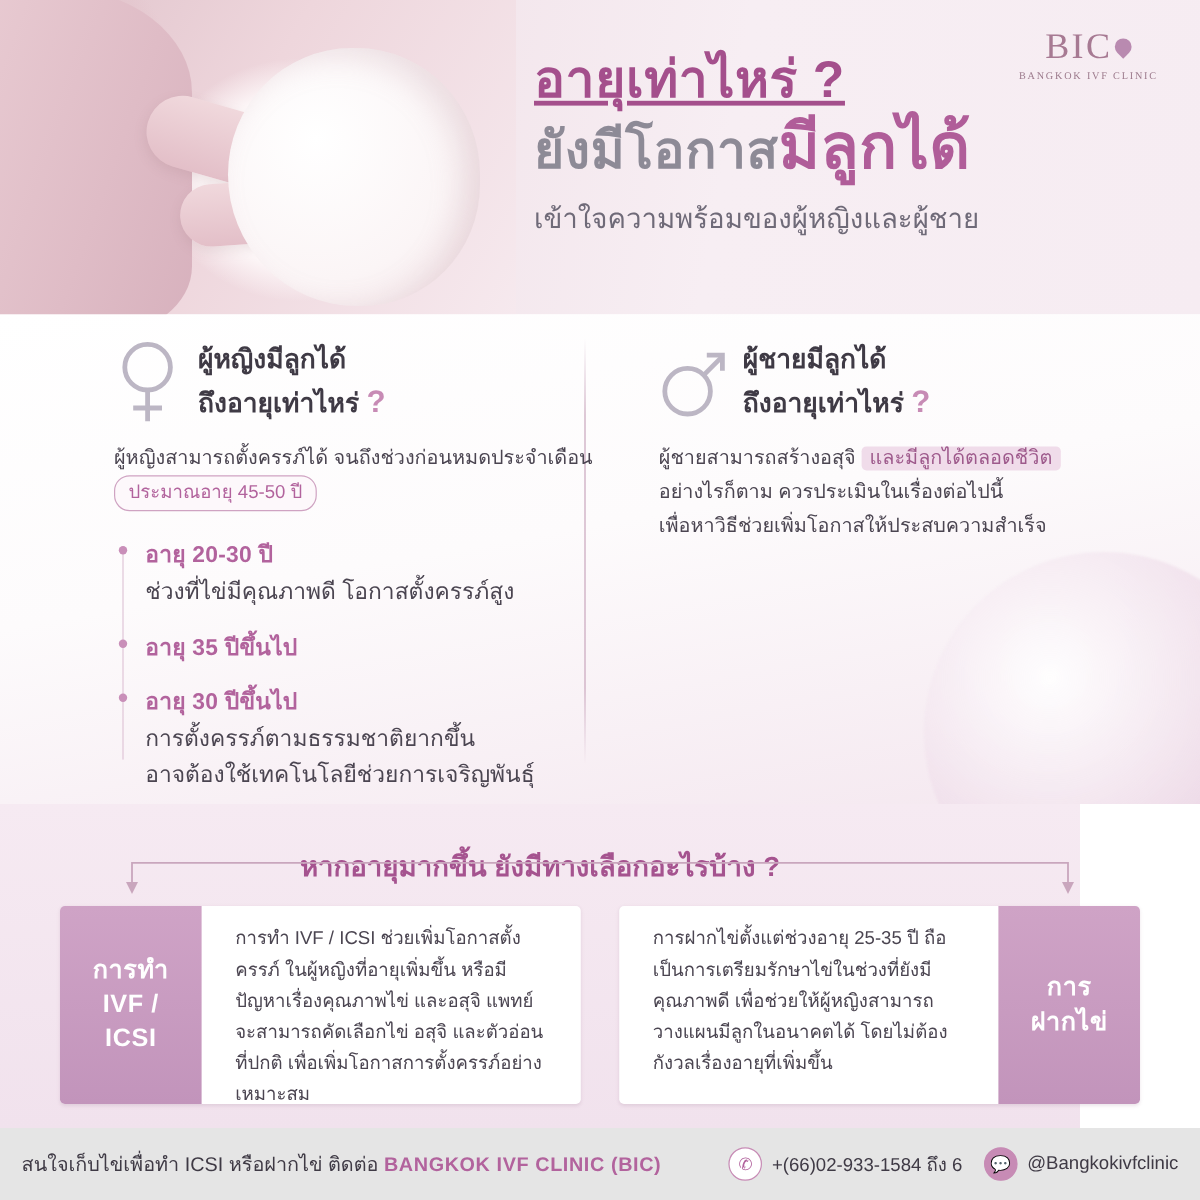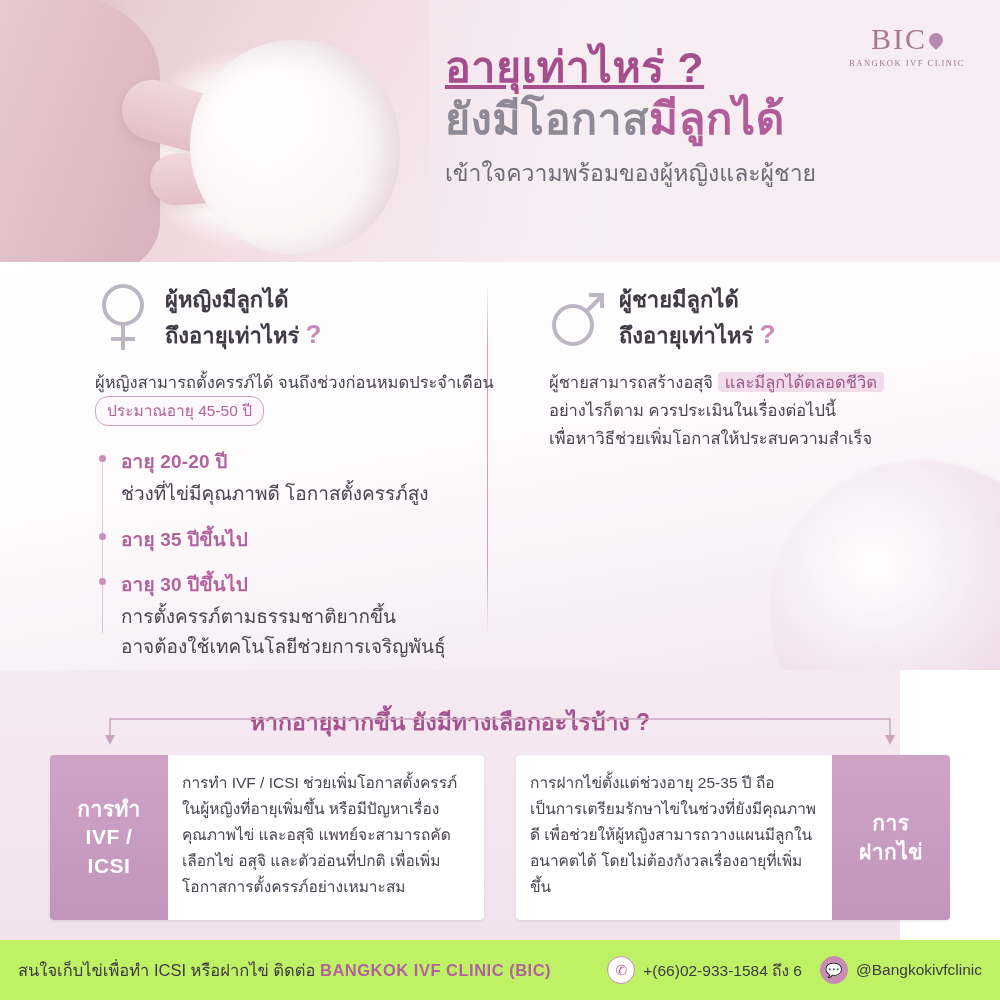--- a/index.html
+++ b/index.html
@@ -51,21 +51,21 @@
     display:inline-block; width:14px; height:14px; border-radius:50% 50% 50% 0;
     background:#b98ab0; transform: rotate(-45deg); margin-left:2px; vertical-align:2px;
   }
   .logo .small { font-family:"Liberation Serif", serif; font-size:8.5px; letter-spacing:1.5px; color:#9c7a8c; margin-top:2px;}
 
   .hero-text { position:absolute; left:445px; top:42px; width:535px; }
   .h1 { font-size:43px; line-height:1.18; color:#b8689e; font-weight:bold; letter-spacing:.5px;}
   .h1 .pink-dark { color:#a44f8c;text-decoration:underline; }
   .h1 .line2 { display:block; }
   .h1 .line2 .grey { color:#8d8a96; }
-  .h1 .line2 .bigpink { font-size:44px; color:#b05d99; }
+  .h1 .line2 .bigpink { font-size:52px; color:#b05d99; }
   .h2 { margin-top:10px; font-size:23px; color:#6f6a78; }
 
   
   .mid {
     position:absolute; left:0; top:262px; width:1000px; height:408px;
     background: linear-gradient(170deg,#ffffff 0%,#fdfbfc 45%,#f4e7ef 100%);
     overflow:hidden;
   }
   .blob {
     position:absolute; right:-70px; bottom:-90px; width:300px; height:300px; border-radius:50%;
@@ -73,21 +73,21 @@
     filter: blur(1px);
   }
   .divider {
     position:absolute; left:487px; top:20px; width:1px; height:355px;
     background: linear-gradient(180deg, rgba(196,160,186,0), #c9a6bd 18%, #c9a6bd 82%, rgba(196,160,186,0));
   }
   .col { position:absolute; top:18px; width:430px; }
   .col.left { left:95px; }
   .col.right { left:535px;margin-left:14px; }
 
-  .col-head { display:flex; align-items:center; gap:14px; }
+  .col-head { display:flex; align-items:flex-end; gap:14px; }
   .gender-icon { width:56px; height:72px; flex:none; position:relative; }
   .gender-icon svg { display:block; }
   .col-title { font-size:22px; line-height:1.45; color:#3f3a45; font-weight:bold; padding-top:4px;}
   .col-title .q { color:#c78bb5; font-size:26px; }
 
   .col-body { margin-top:14px; font-size:16.5px; line-height:1.72; color:#4b4551; }
   .chip {
     display:inline-block; border:1px solid #cfa3c2; border-radius:13px;
     padding:1px 11px 0; color:#b2639d; font-size:15.5px; background:#fdf8fb;
   }
@@ -124,28 +124,28 @@
     background:#ffffff;
   }
   .card .tab {
     width:118px; flex:none; background:#cfa3c6; color:#ffffff;
     display:flex; align-items:center; justify-content:center; text-align:center;
     font-size:21px; line-height:1.35; font-weight:bold; letter-spacing:.5px;
     padding:0 6px;
   }
   .card .tab.grad { background: linear-gradient(180deg,#cfa3c6,#c294bb); }
   .card .body {
-    flex:1; padding:15px 14px; font-size:15.5px; line-height:1.68; color:#4b4551;
+    flex:1; padding:15px 28px; font-size:15.5px; line-height:1.68; color:#4b4551;
   }
   .card.right-tab { flex-direction: row-reverse; }
 
   
   .footer {
     position:absolute; left:0; top:940px; width:1000px; height:60px;
-    background:#bef264; display:flex; align-items:center; padding:0 18px;
+    background:#e5e5e5; display:flex; align-items:center; padding:0 18px;
   }
   .footer-left { font-size:16.5px; color:#3f3a45; }
   .footer-left .brand { color:#b2639d; font-weight:bold; letter-spacing:.5px;}
   .footer-right { margin-left:auto; display:flex; align-items:center; gap:18px; }
   .pill { display:flex; align-items:center; gap:8px; font-size:15.5px; color:#3f3a45;}
   .circle-icon {
     width:28px; height:28px; border-radius:50%; background:#ffffff; border:1.5px solid #c78bb5;
     display:flex; align-items:center; justify-content:center; color:#b2639d; font-size:14px;
   }
   .circle-icon.filled { background:#c78bb5; border-color:#c78bb5; color:#ffffff; }
@@ -197,21 +197,21 @@
         </div>
       </div>
 
       <div class="col-body">
         <span>ผู้หญิงสามารถตั้งครรภ์ได้ จนถึงช่วงก่อนหมดประจำเดือน</span>
         <span class="chip">ประมาณอายุ 45-50 ปี</span>
       </div>
 
       <div class="bullets">
         <div class="bullet">
-          <div class="b-title">อายุ 20-20 ปี</div>
+          <div class="b-title">อายุ 20-30 ปี</div>
           <div class="b-desc">ช่วงที่ไข่มีคุณภาพดี โอกาสตั้งครรภ์สูง</div>
         </div>
         <div class="bullet">
           <div class="b-title">อายุ 35 ปีขึ้นไป</div>
         </div>
         <div class="bullet">
           <div class="b-title">อายุ 30 ปีขึ้นไป</div>
           <div class="b-desc" style="white-space:pre-line">การตั้งครรภ์ตามธรรมชาติยากขึ้น
 อาจต้องใช้เทคโนโลยีช่วยการเจริญพันธุ์</div>
         </div>

